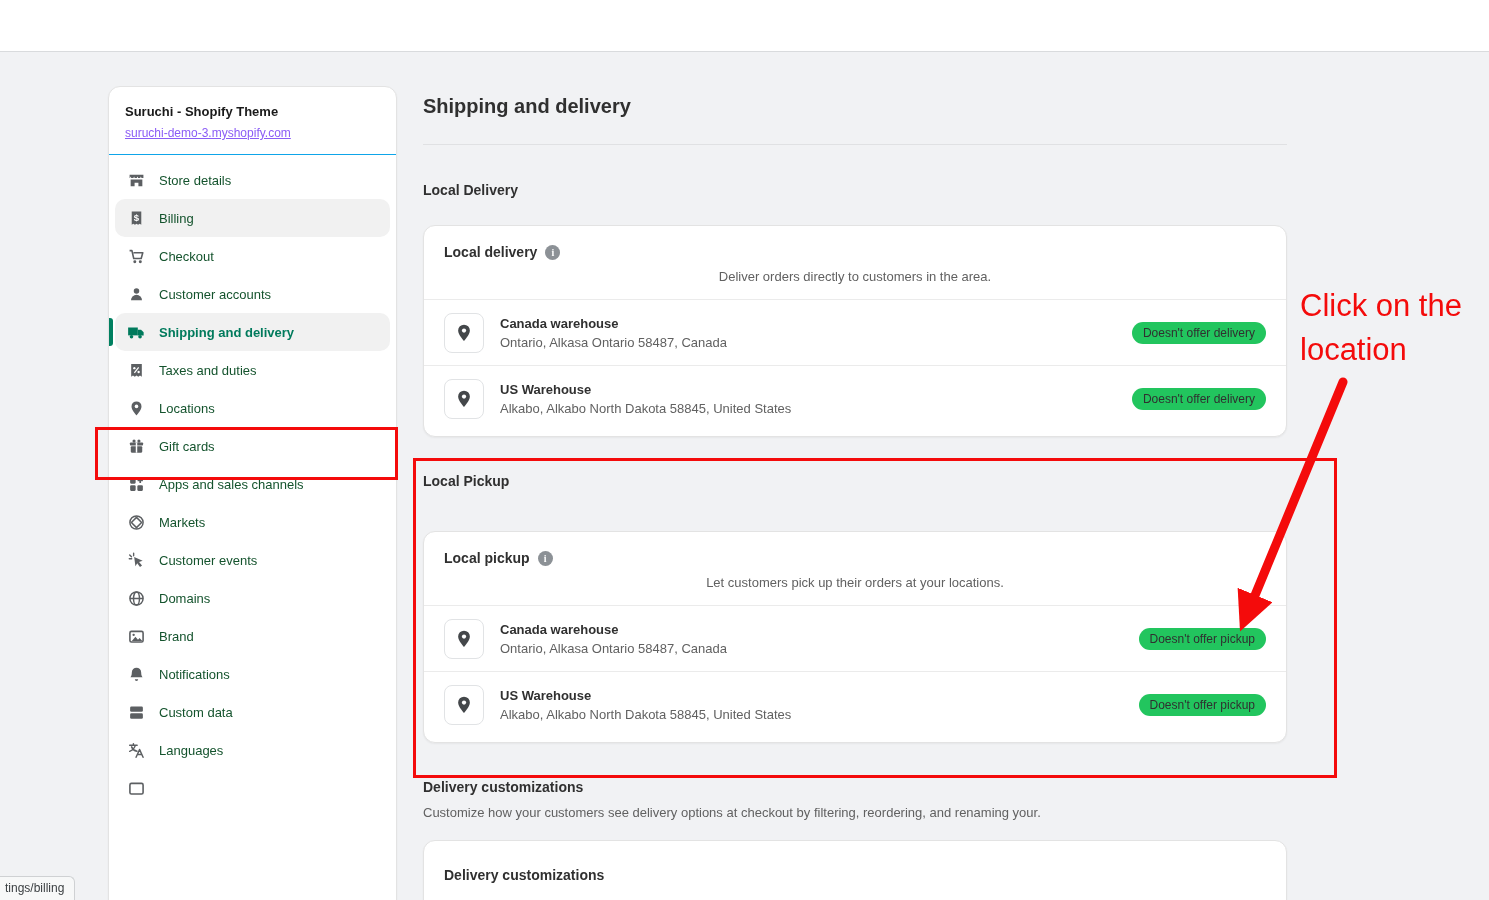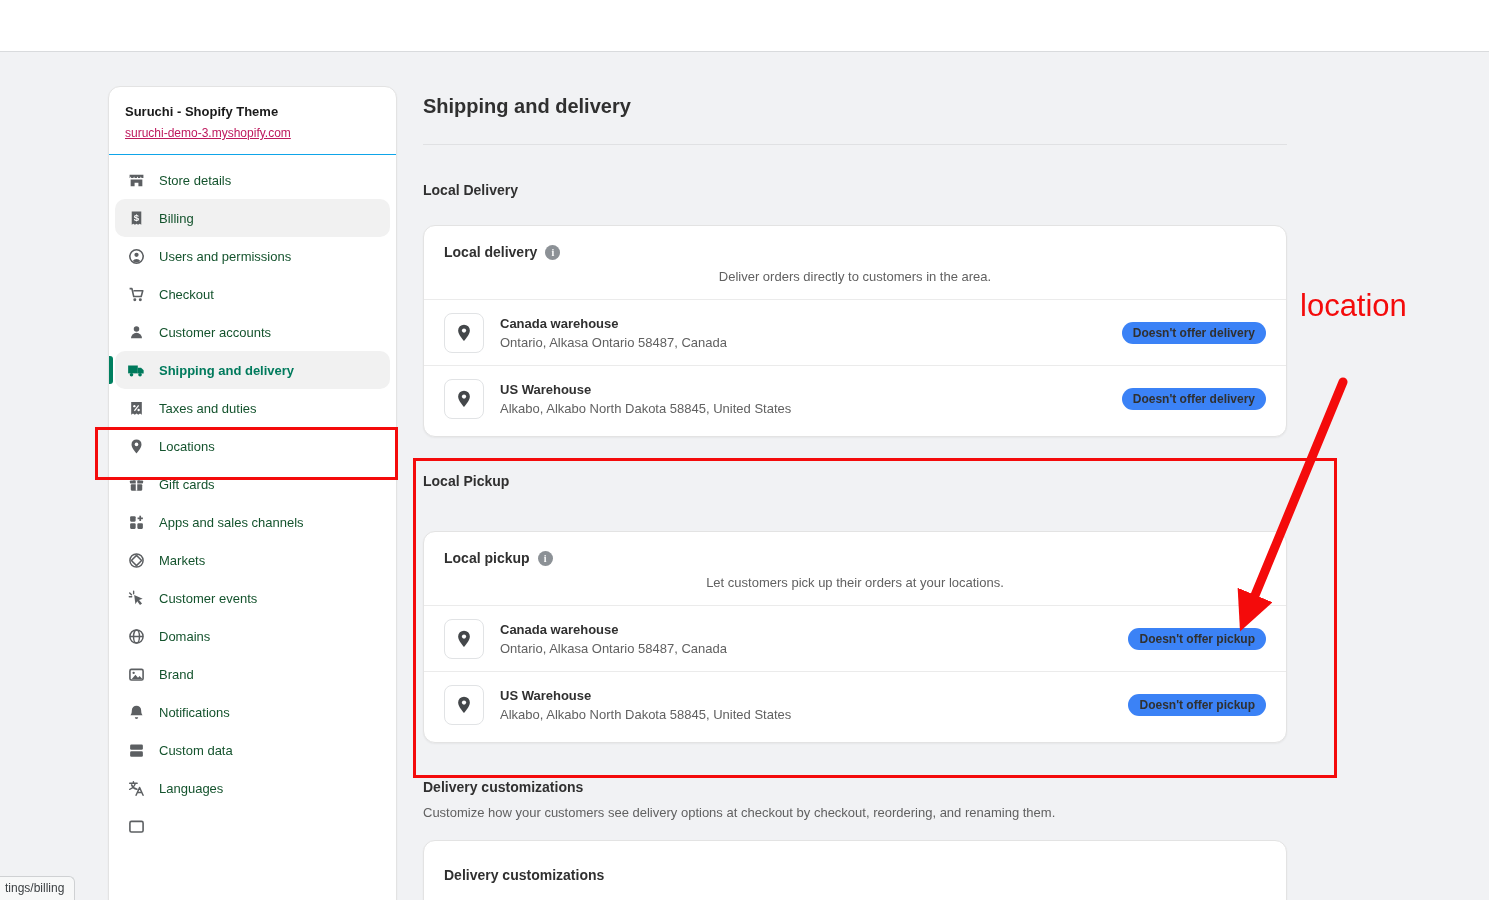--- a/index.html
+++ b/index.html
@@ -16,21 +16,21 @@
   }
   
   .sidebar-card {
     position:absolute; left:108px; top:86px; width:289px; height:980px;
     background:#ffffff; border:1px solid #e3e3e3; border-radius:12px;
     box-shadow:0 1px 2px rgba(0,0,0,.05);
   }
   .store-header { padding:17px 16px 13px; border-bottom:1px solid #0ea5e9; }
   .store-name { font-size:13px; font-weight:700; color:#1a1a1a; }
   .store-domain {
-    display:inline-block; margin-top:7px; font-size:12px; color:#be185d;
+    display:inline-block; margin-top:7px; font-size:12px; color:#8b5cf6;
     text-decoration:underline; cursor:pointer;
   }
   .nav-list { padding:6px 6px 10px; }
   .nav-item {
     position:relative; display:flex; align-items:center; gap:14px;
     height:38px; padding:0 12px; border-radius:10px; cursor:pointer;
     font-size:13px; font-weight:500; color:#14532d;
   }
   .nav-item .nav-icon { width:18px; height:18px; display:flex; align-items:center; justify-content:center; flex:none; }
   .nav-item.active-gray { background:#f1f1f1; }
@@ -77,22 +77,22 @@
     display:flex; align-items:center; gap:16px; height:66px; padding:0 20px; cursor:pointer;
   }
   .loc-row.divided { border-bottom:1px solid #ebebeb; }
   .pin-box {
     width:40px; height:40px; border:1px solid #e1e3e5; border-radius:8px;
     display:flex; align-items:center; justify-content:center; flex:none; background:#ffffff;
   }
   .loc-name { font-size:13px; font-weight:700; color:#303030; }
   .loc-addr { font-size:13px; color:#616161; margin-top:4px; }
   .badge {
-    margin-left:auto; background:#3b82f6; color:#303030;
-    font-size:12px; padding:4px 11px; border-radius:12px; white-space:nowrap;font-weight:bold;
+    margin-left:auto; background:#22c55e; color:#303030;
+    font-size:12px; padding:4px 11px; border-radius:12px; white-space:nowrap;
   }
   
   .anno-rect { position:absolute; border:3px solid #f40b0b; z-index:40; pointer-events:none; }
   .anno-rect.r1 { left:95px; top:427px; width:303px; height:53px; }
   .anno-rect.r2 { left:413px; top:458px; width:924px; height:320px; }
   .anno-text {
     position:absolute; left:1300px; top:284px; width:185px; z-index:40;
     color:#f40b0b; font-size:31px; line-height:44px; font-weight:400;
   }
   .anno-arrow { position:absolute; left:1196px; top:372px; z-index:41; pointer-events:none; }
@@ -130,30 +130,20 @@
     <div class="nav-item active-gray">
       <span class="nav-icon">
         <svg width="17" height="17" viewBox="0 0 16 16">
             <path fill="#5c5f62" d="M3.5 1.5h9v12.4l-1.5-.9-1.5.9-1.5-.9-1.5.9-1.5-.9-1.5.9z"></path>
             <text x="8" y="10.4" font-size="9" font-weight="bold" text-anchor="middle" fill="#ffffff">$</text>
           </svg>
       </span>
       <span class="nav-label">Billing</span>
     </div>
 
-    <div class="nav-item">
-      <span class="nav-icon">
-        <svg width="17" height="17" viewBox="0 0 16 16">
-            <circle cx="8" cy="8" r="6.3" fill="none" stroke="#5c5f62" stroke-width="1.5"></circle>
-            <circle cx="8" cy="6.4" r="2" fill="#5c5f62"></circle>
-            <path fill="#5c5f62" d="M4.4 12.3a4.3 4.3 0 0 1 7.2 0 6.2 6.2 0 0 1-7.2 0z"></path>
-          </svg>
-      </span>
-      <span class="nav-label">Users and permissions</span>
-    </div>
 
 
     <div class="nav-item">
       <span class="nav-icon">
         <svg width="17" height="17" viewBox="0 0 16 16">
             <path d="M1.5 2.5h2.2l1.7 7.4h7l1.5-5.4H5.2" fill="none" stroke="#5c5f62" stroke-width="1.5" stroke-linejoin="round"></path>
             <circle cx="6.4" cy="13" r="1.4" fill="#5c5f62"></circle>
             <circle cx="11.6" cy="13" r="1.4" fill="#5c5f62"></circle>
           </svg>
       </span>
@@ -386,34 +376,35 @@
     </span>
     <div class="loc-text">
       <div class="loc-name">US Warehouse</div>
       <div class="loc-addr">Alkabo, Alkabo North Dakota 58845, United States</div>
     </div>
     <span class="badge">Doesn't offer pickup</span>
   </div>
 </div>
 
 <div class="section-label s3">Delivery customizations</div>
-<div class="section-desc">Customize how your customers see delivery options at checkout by checkout, reordering, and renaming them.</div>
+<div class="section-desc">Customize how your customers see delivery options at checkout by filtering, reordering, and renaming your.</div>
 
 <div class="card c3">
   <div class="card-head">
     <div class="card-title-row">
       <span class="card-title">Delivery customizations</span>
     </div>
   </div>
 </div>
 
 <div class="anno-rect r1"></div>
 <div class="anno-rect r2"></div>
 
 <div class="anno-text">
+  <div>Click on the</div>
   <div>location</div>
 </div>
 
 <svg class="anno-arrow" width="160" height="270" viewBox="0 0 160 270">
   <defs>
     <marker id="ah" markerWidth="4.6" markerHeight="4.6" refX="1.2" refY="2.1" orient="auto">
       <path d="M0,0 L4.4,2.1 L0,4.2 z" fill="#f40b0b"></path>
     </marker>
   </defs>
   <line x1="147" y1="10" x2="55" y2="233" stroke="#f40b0b" stroke-width="9" stroke-linecap="round" marker-end="url(#ah)"></line>

